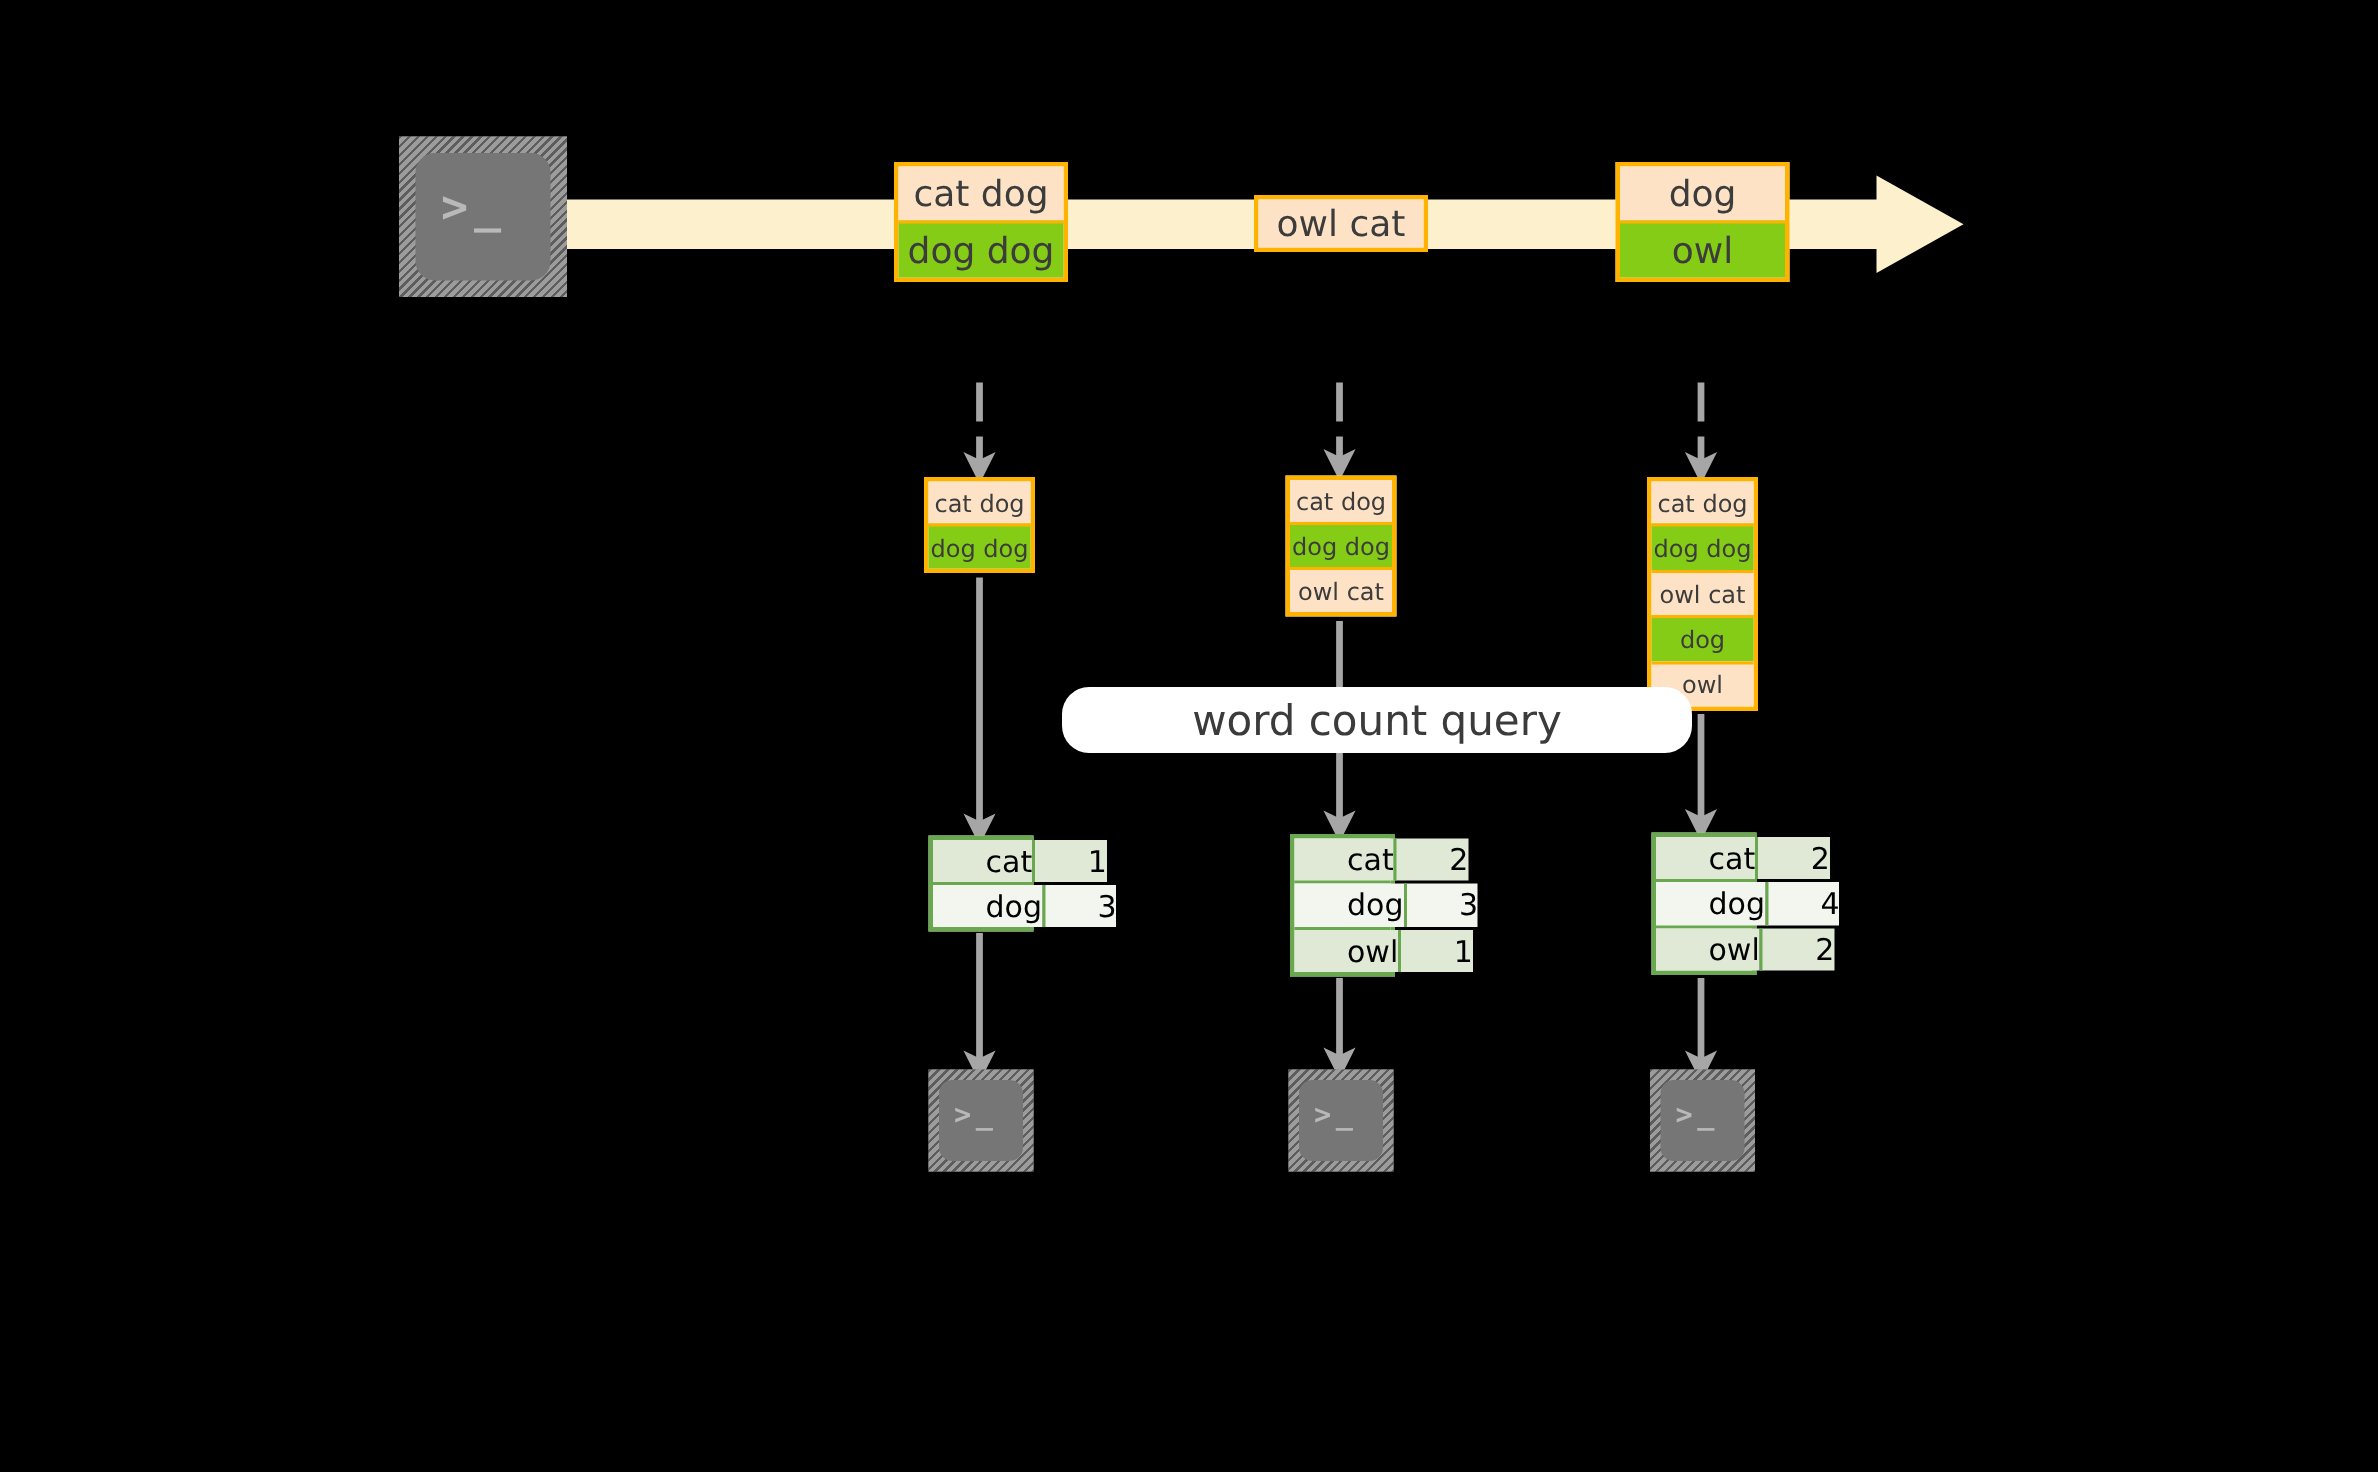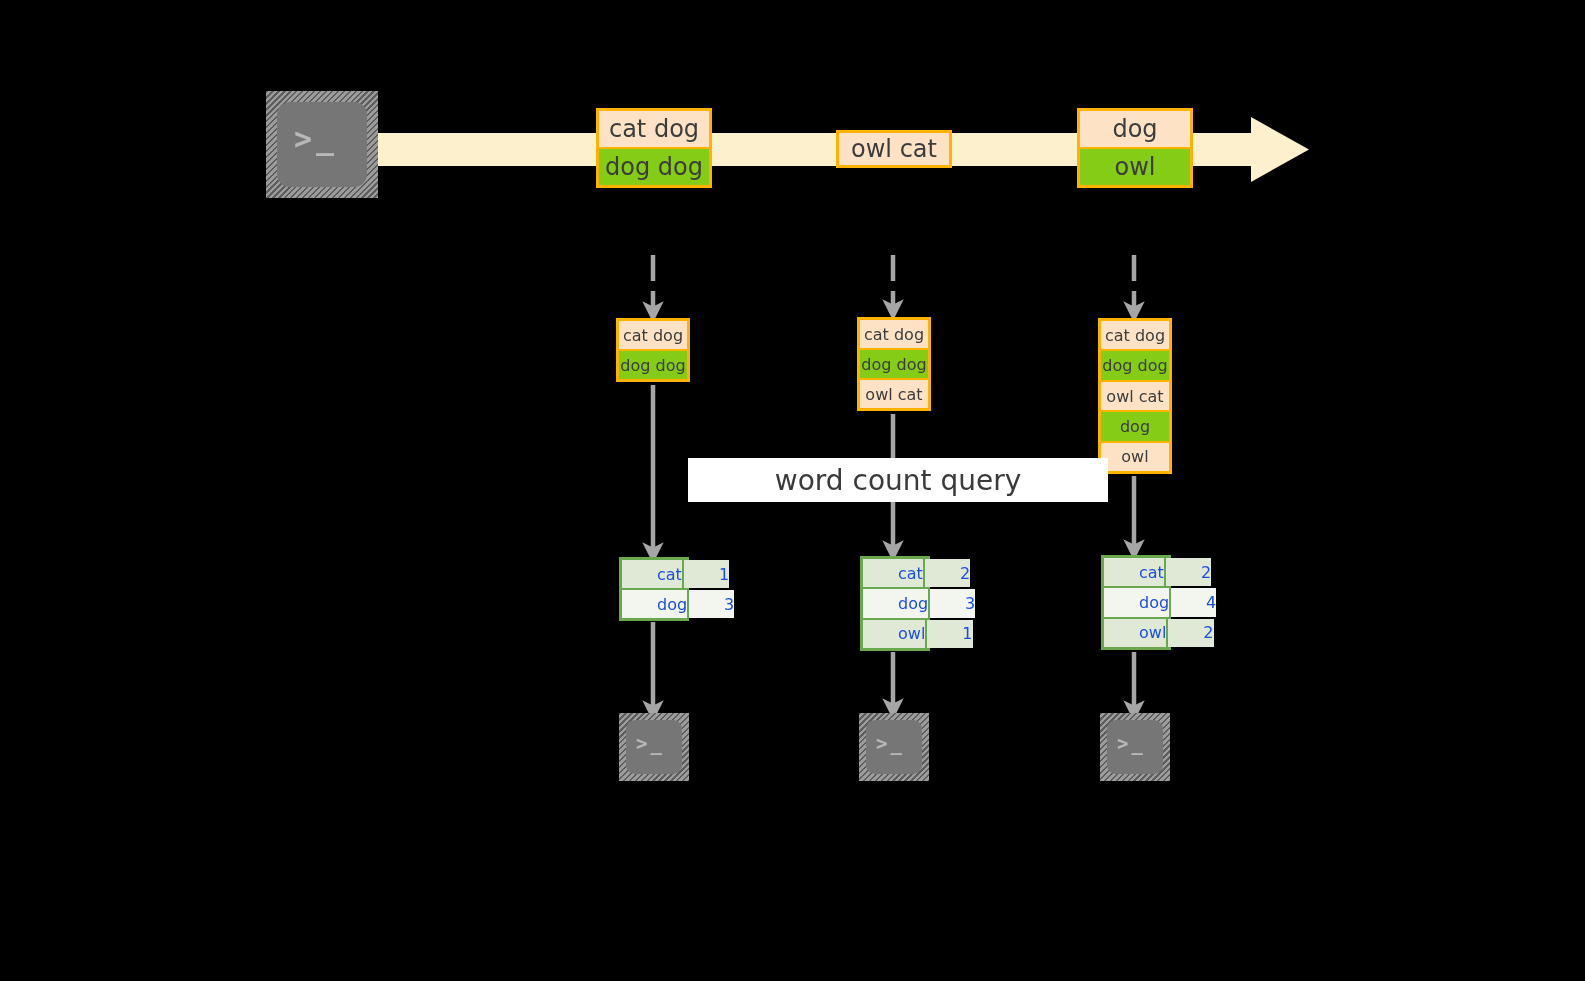--- a/index.html
+++ b/index.html
@@ -96,22 +96,22 @@
     flex: 1 1 0;
     display: flex;
     align-items: stretch;
   }
   .res-row + .res-row { border-top: 2px solid #6aa84f; }
   .res-cell {
     box-sizing: border-box;
     display: flex;
     align-items: center;
     justify-content: center;
-    font-size: 16px;
-    color: #1d4ed8;
+    font-size: 20px;
+    color: #000000;
     background: #dfe9d6;
     padding-left: 35px;
   }
   .res-row.shade-b .res-cell { background: #f2f6ee; }
   .res-cell.word { flex: 0 0 45px; }
   .res-cell.count { flex: 0 0 25px; border-left: 2px solid #6aa84f; }
 
   
   .query-label {
     position: absolute;
@@ -184,21 +184,21 @@
   </div>
 
   <div class="rec-box accum-box" style="left:1098px; top:318px; width:74px; height:156px;">
     <div class="rec-row shade-a">cat dog</div>
     <div class="rec-row shade-b">dog dog</div>
     <div class="rec-row shade-a">owl cat</div>
     <div class="rec-row shade-b">dog</div>
     <div class="rec-row shade-a">owl</div>
   </div>
 
-  <div class="query-label" style="left:688px; top:458px; width:420px; height:44px;">
+  <div class="query-label" style="left:708px; top:458px; width:420px; height:44px;border-radius:18px;">
     <span>word count query</span>
   </div>
 
   <div class="res-box" style="left:619px; top:557px; width:70px; height:64px;">
     <div class="res-row shade-a">
       <div class="res-cell word">cat</div>
       <div class="res-cell count">1</div>
     </div>
     <div class="res-row shade-b">
       <div class="res-cell word">dog</div>

